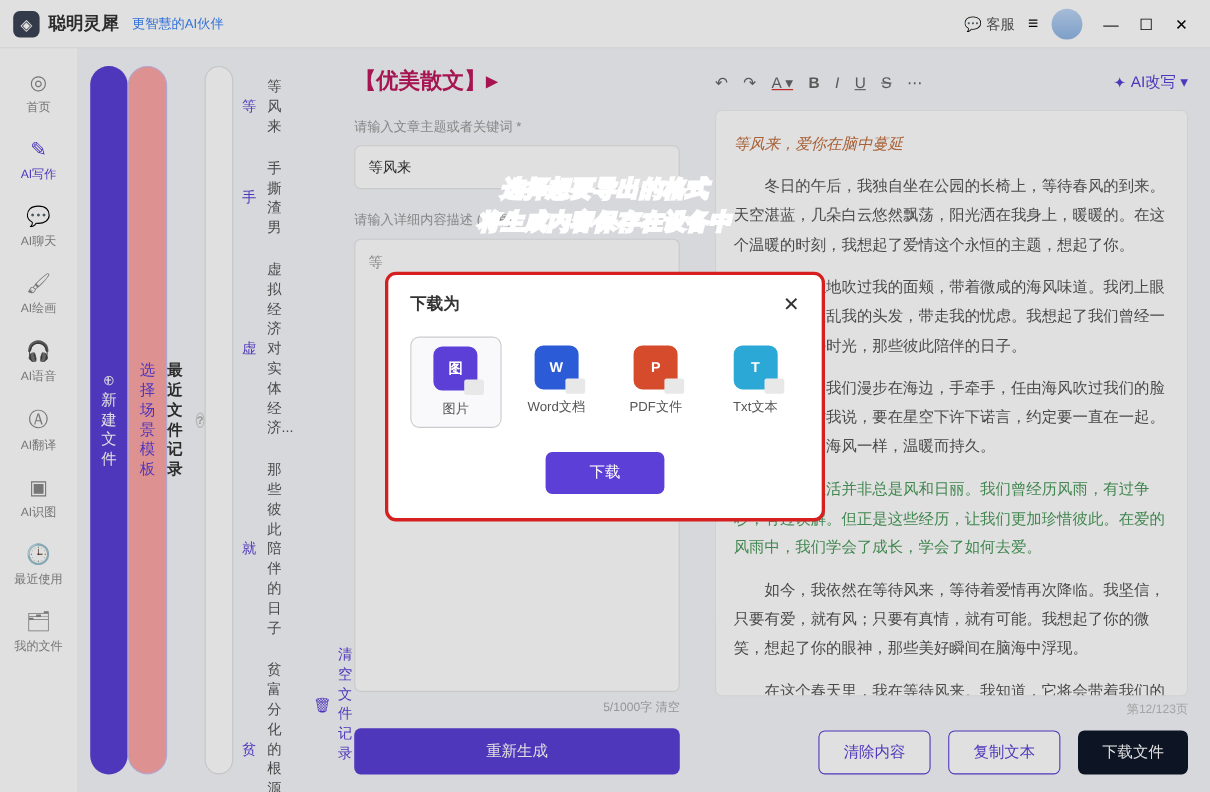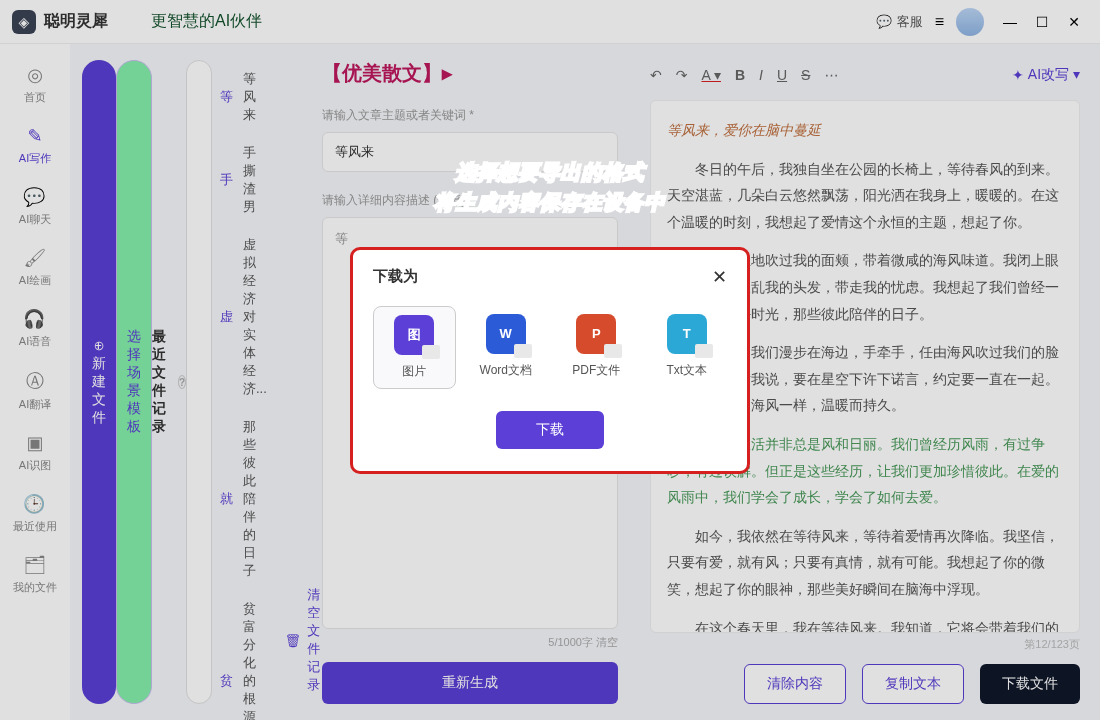--- a/index.html
+++ b/index.html
@@ -1,35 +1,35 @@
 <!DOCTYPE html>
 <html><head>
 <meta charset="utf-8">
 <style>
 * { box-sizing: border-box; margin: 0; padding: 0; font-family: "Microsoft YaHei", sans-serif; }
 body { width: 1100px; height: 720px; background: #f5f6fa; position: relative; overflow: hidden; }
 .header { height: 44px; background: #fff; display: flex; align-items: center; padding: 0 12px; border-bottom: 1px solid #eee; }
 .logo { width: 24px; height: 24px; background: #3b4355; border-radius: 6px; display: flex; align-items: center; justify-content: center; color: #fff; font-size: 14px; margin-right: 8px; }
 .app-name { font-weight: bold; font-size: 16px; color: #333; margin-right: 12px; }
-.app-sub { font-size: 16px; color: #14532d; margin-left: 31px; }
+.app-sub { font-size: 12px; color: #3b82f6; }
 .header-right { margin-left: auto; display: flex; align-items: center; gap: 12px; }
 .chat-btn { display: flex; align-items: center; gap: 4px; font-size: 13px; color: #555; cursor: pointer; }
 .avatar { width: 28px; height: 28px; border-radius: 50%; background: linear-gradient(#bcd6f5,#8fb5e4); }
 .win-btns { display: flex; gap: 4px; }
 .win-btn { width: 28px; height: 28px; display: flex; align-items: center; justify-content: center; font-size: 14px; cursor: pointer; }
 
 .main { display: flex; height: calc(100% - 44px); }
 .sidebar { width: 70px; background: #fff; display: flex; flex-direction: column; align-items: center; padding-top: 12px; gap: 4px; }
 .side-item { width: 60px; padding: 8px 0; display: flex; flex-direction: column; align-items: center; gap: 4px; font-size: 11px; color: #888; cursor: pointer; border-radius: 6px; }
 .side-item.active { color: #5b3fd6; }
 .side-icon { font-size: 18px; }
 
 .col-left { width: 240px; padding: 16px 12px; display: flex; flex-direction: row; gap: 0; }
 .btn-primary { background: #5b3fd6; color: #fff; border: none; border-radius: 20px; padding: 10px; font-size: 14px; cursor: pointer; }
-.btn-outline { background: #86efac; color: #5b3fd6; border: 1px solid #c8bff0; border-radius: 20px; padding: 10px; font-size: 14px; cursor: pointer; }
+.btn-outline { background: #fca5a5; color: #5b3fd6; border: 1px solid #c8bff0; border-radius: 20px; padding: 10px; font-size: 14px; cursor: pointer; }
 .section-title { font-weight: bold; font-size: 14px; color: #333; display: flex; align-items: center; gap: 6px; }
 .search { width: 100%; padding: 8px 12px; border: 1px solid #e0e0e0; border-radius: 18px; font-size: 13px; background: #fff; }
 .file-item { padding: 10px 8px; font-size: 13px; color: #555; display: flex; gap: 10px; cursor: pointer; align-items: center; }
 .file-item .ic { color: #5b3fd6; font-size: 13px; }
 .clear-files { margin-top: auto; padding: 10px; color: #5b3fd6; font-size: 13px; display: flex; align-items: center; gap: 6px; cursor: pointer; }
 
 .col-mid { width: 320px; padding: 16px 12px; display: flex; flex-direction: column; }
 .doc-title { font-size: 20px; font-weight: bold; color: #be185d; margin-bottom: 20px; }
 .label { font-size: 12px; color: #999; margin-bottom: 8px; }
 .input-row { background: #fff; border: 1px solid #e5e5e5; border-radius: 6px; padding: 10px 12px; font-size: 13px; color: #333; margin-bottom: 20px; }

